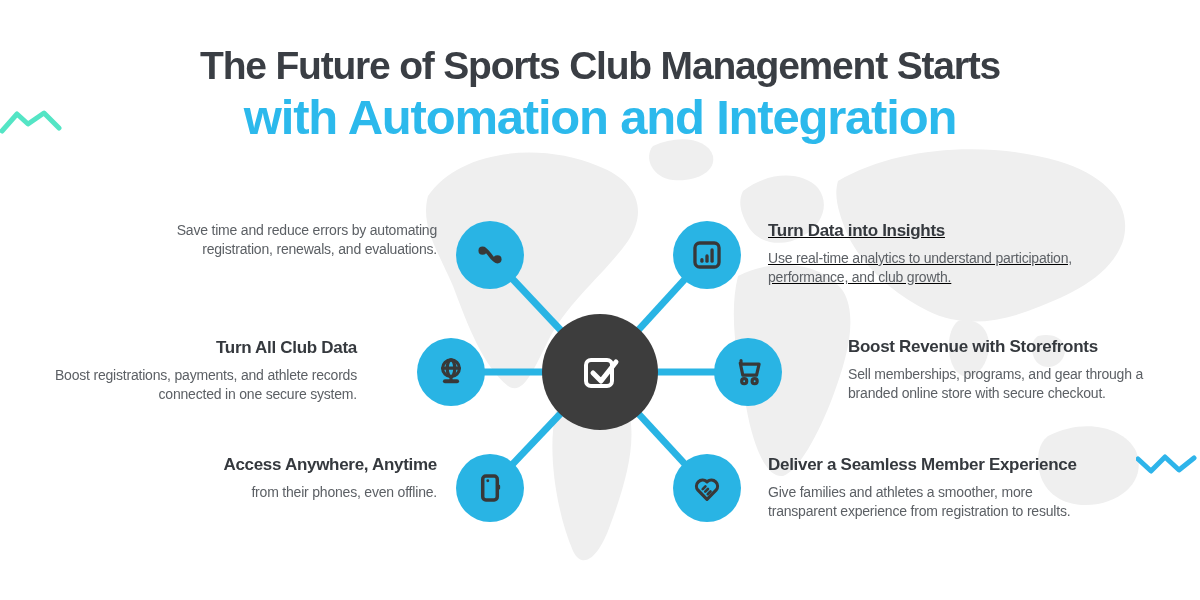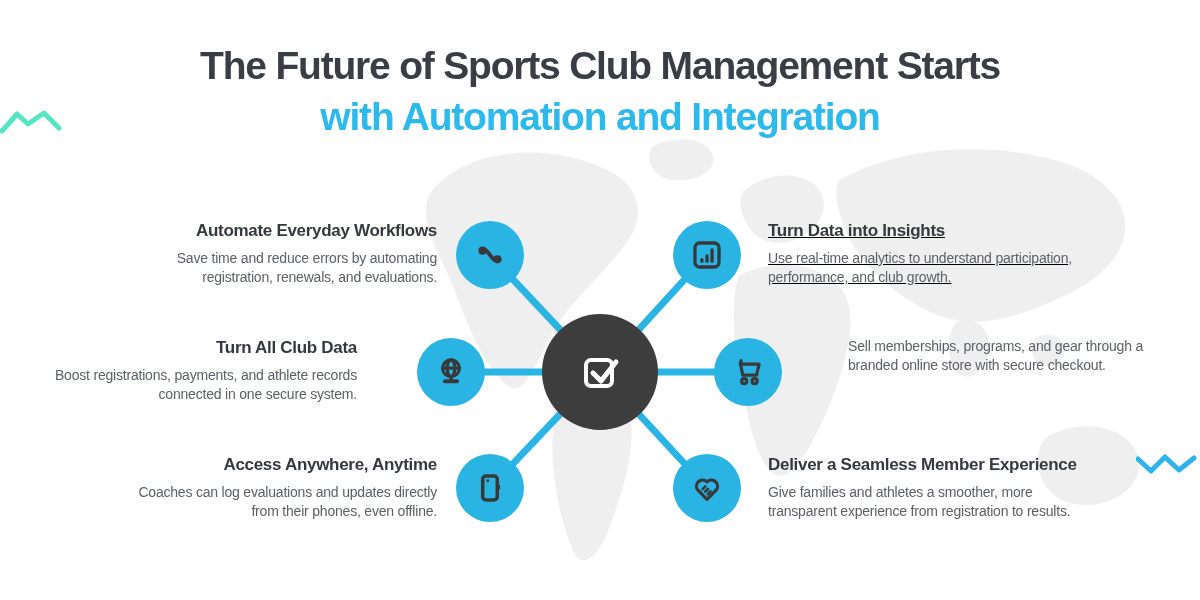--- a/index.html
+++ b/index.html
@@ -20,21 +20,21 @@
   .canvas{position:relative;width:1200px;height:600px;background:#ffffff;overflow:hidden;}
 
   .map{position:absolute;left:398px;top:126px;z-index:0;}
 
   .zig{position:absolute;z-index:1;}
   .zig.left{left:0;top:103px;}
   .zig.right{left:1136px;top:449px;}
 
   .title{position:absolute;left:0;top:40px;width:100%;text-align:center;z-index:2;}
   .title .t1{font-size:39px;line-height:52px;font-weight:bold;letter-spacing:-1.2px;color:var(--title-dark);}
-  .title .t2{font-size:39px;line-height:50px;font-weight:bold;letter-spacing:-1.2px;color:var(--title-accent);}
+  .title .t2{font-size:49px;line-height:50px;font-weight:bold;letter-spacing:-1.2px;color:var(--title-accent);}
 
   .spokes{position:absolute;left:0;top:0;z-index:1;}
 
   .hub{position:absolute;left:542px;top:314px;width:116px;height:116px;border-radius:50%;
        background:var(--hub);z-index:3;display:flex;align-items:center;justify-content:center;}
 
   .node{position:absolute;width:68px;height:68px;border-radius:50%;background:var(--accent);
         z-index:3;display:flex;align-items:center;justify-content:center;}
   .node.tl{left:456px;top:221px;}
   .node.tr{left:673px;top:221px;}
@@ -165,45 +165,44 @@
       <svg width="38" height="38" viewBox="0 0 24 24" fill="none" stroke="var(--icon)" stroke-width="2" stroke-linecap="round" stroke-linejoin="round">
         <path d="M12 19.2 L6.3 13.4 A3.9 3.9 0 0 1 11.8 7.9 L12 8.1 L12.2 7.9 A3.9 3.9 0 0 1 17.7 13.4 Z"></path>
         <path d="M9.3 12.7 L11 11" stroke-width="1.7"></path>
         <path d="M10.9 14.3 L12.6 12.6" stroke-width="1.7"></path>
         <path d="M12.5 15.9 L14.2 14.2" stroke-width="1.7"></path>
       </svg>
     </span>
   </div>
 
   <div class="feature f-automate align-r">
-    <div class="ftitle">Automate Everyday Workflows</div>
     <div class="fline">Save time and reduce errors by automating</div>
     <div class="fline">registration, renewals, and evaluations.</div>
   </div>
 
   <div class="feature f-insights">
     <div class="ftitle">Turn Data into Insights</div>
     <div class="fline">Use real-time analytics to understand participation,</div>
     <div class="fline">performance, and club growth.</div>
   </div>
 
   <div class="feature f-unify align-r">
     <div class="ftitle">Turn All Club Data</div>
     <div class="fline">Boost registrations, payments, and athlete records</div>
     <div class="fline">connected in one secure system.</div>
   </div>
 
   <div class="feature f-revenue">
+    <div class="ftitle">Boost Revenue with Storefronts</div>
     <div class="fline">Sell memberships, programs, and gear through a</div>
     <div class="fline">branded online store with secure checkout.</div>
   </div>
 
   <div class="feature f-access align-r">
     <div class="ftitle">Access Anywhere, Anytime</div>
-    <div class="fline">Coaches can log evaluations and updates directly</div>
     <div class="fline">from their phones, even offline.</div>
   </div>
 
   <div class="feature f-experience">
     <div class="ftitle">Deliver a Seamless Member Experience</div>
     <div class="fline">Give families and athletes a smoother, more</div>
     <div class="fline">transparent experience from registration to results.</div>
   </div>
 
 </div>

